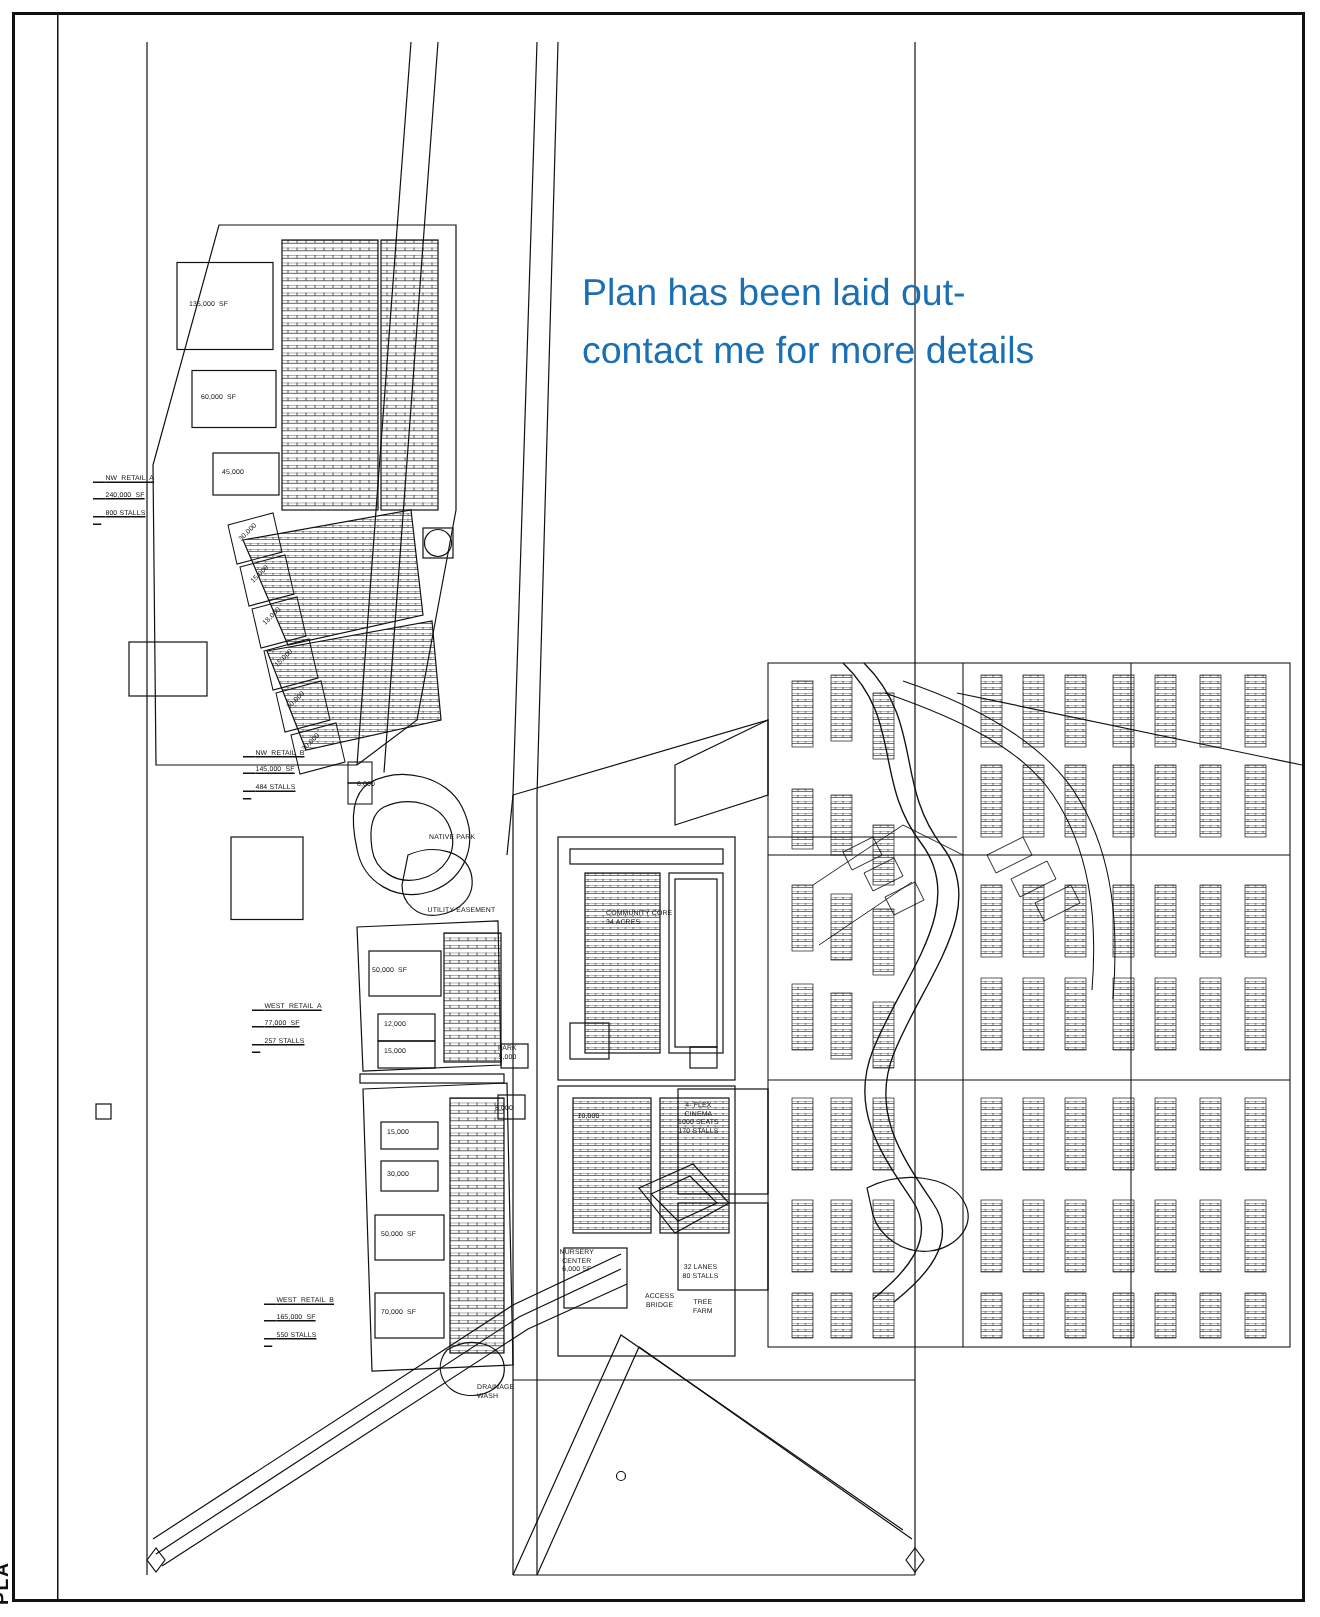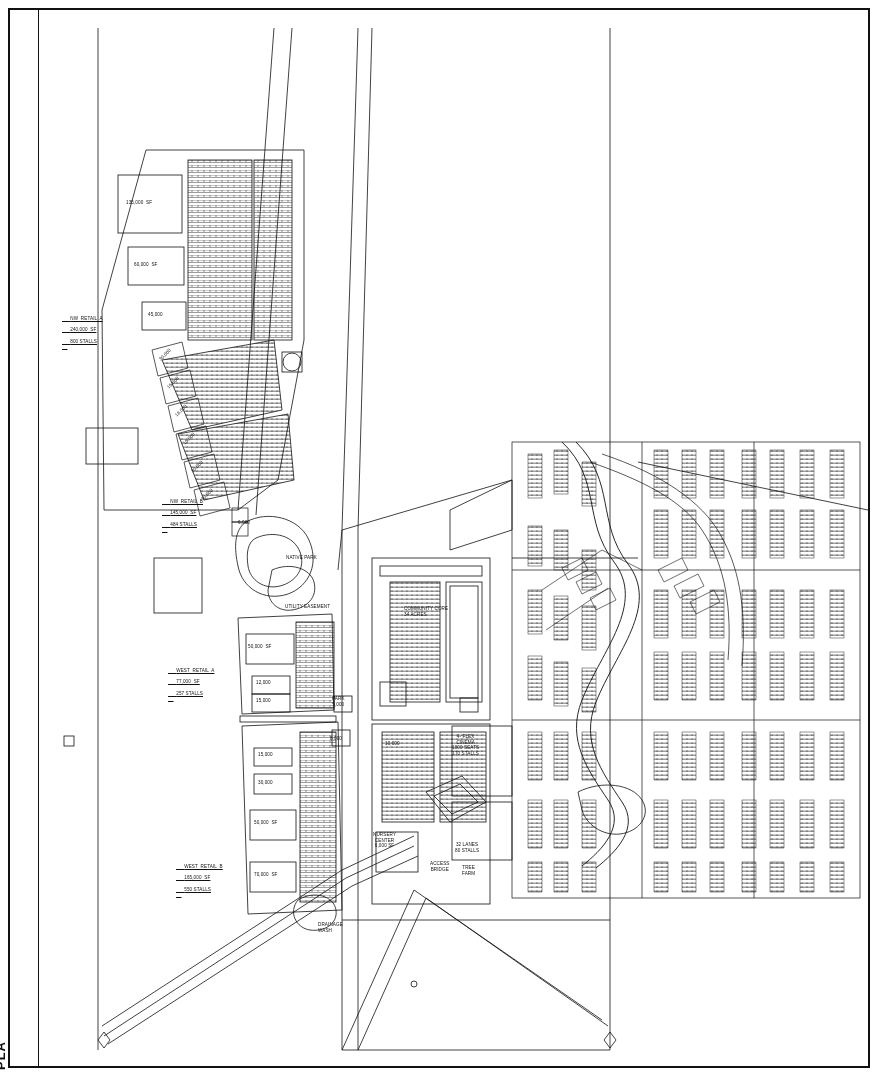--- a/index.html
+++ b/index.html
@@ -371,14 +371,15 @@
 170 STALLS</div>
     <div class="lbl center" style="left:413px; top:832px;">32 LANES
 80 STALLS</div>
     <div class="lbl center" style="left:290px; top:686px;">PARK
 5,000</div>
     <div class="lbl" style="left:288px; top:726px;">8,000</div>
     <div class="lbl" style="left:343px; top:731px;">10,000</div>
     <div class="lbl" style="left:196px; top:510px;">6,000</div>
   </div>
 
+  <div class="annotation">Plan has been laid out- contact me for more details</div>
 
 </div>
 
 </body></html>

